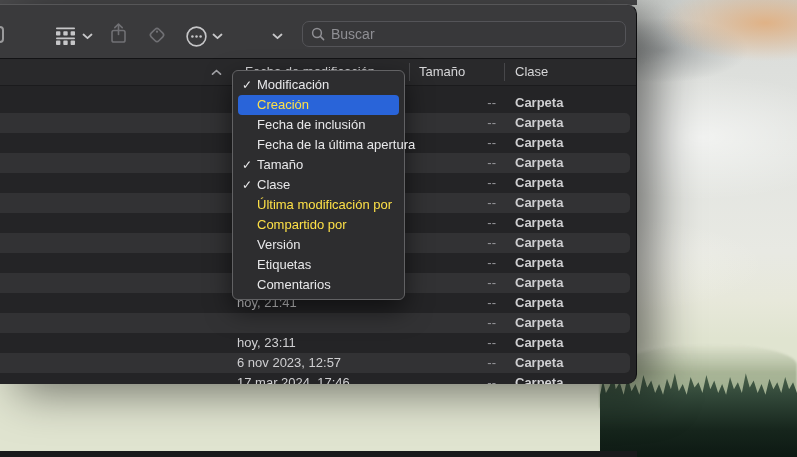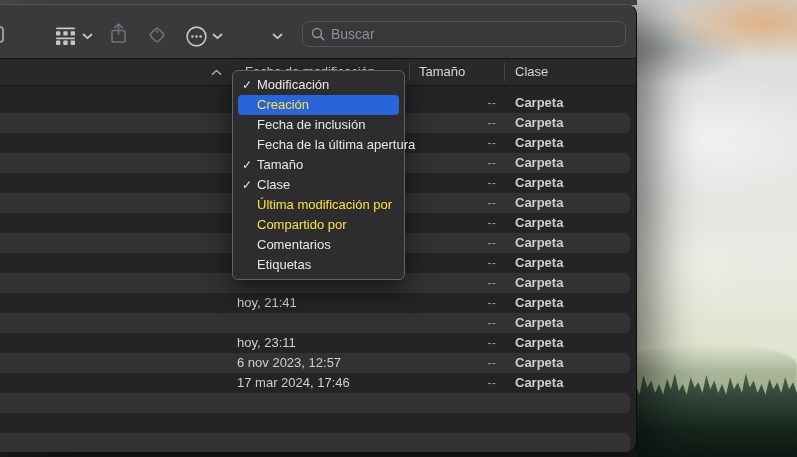--- a/index.html
+++ b/index.html
@@ -20,21 +20,21 @@
     background:linear-gradient(180deg, rgba(158,172,140,0) 0%, rgba(158,172,140,.85) 45%, #9aab8c 100%);
     border-radius:100% 80% 0 0 / 70px 38px 0 0; filter:blur(1px); }
   .forest { position:absolute; left:600px; right:0; top:368px; bottom:0;
     background:linear-gradient(180deg,#51684f 0%,#33493a 30%,#16251c 70%,#0d1913 100%);
     clip-path:polygon(0 30%,1.5% 14%,3% 28%,5% 20%,6.5% 6%,8% 24%,10% 16%,12% 30%,14% 10%,16% 26%,18% 18%,20% 30%,22% 8%,24% 22%,26% 14%,28% 28%,30% 18%,32% 30%,34% 12%,36% 24%,38% 6%,40% 26%,42% 18%,44% 30%,46% 10%,48% 22%,50% 16%,52% 28%,54% 8%,56% 24%,58% 14%,60% 28%,62% 18%,64% 30%,66% 10%,68% 24%,70% 16%,72% 28%,74% 6%,76% 22%,78% 14%,80% 28%,82% 18%,84% 30%,86% 12%,88% 24%,90% 16%,92% 28%,94% 10%,96% 24%,98% 16%,100% 28%,100% 100%,0 100%); }
 
   .behind-top { position:absolute; left:0; top:0; width:637px; height:5px; background:#49494b; }
   .behind-bottom { position:absolute; left:0; top:451px; width:637px; height:6px; background:#1a1a1c; }
 
   
-  .window { position:absolute; left:0; top:4px; width:637px; height:448px;
+  .window { position:absolute; left:0; top:4px; width:637px; height:380px;
     background:#242426; border-radius:0 10px 10px 0; overflow:hidden;
     border-top:1px solid #565658; border-right:1px solid #0d0d0f;
     box-shadow:18px 8px 45px rgba(0,0,0,.5); }
 
   .toolbar { position:relative; height:54px; background:#3a3a3c; border-bottom:1px solid #131315; }
   .tb { position:absolute; display:flex; align-items:center; justify-content:center; background:none; border:none; cursor:default; }
   .partial-icon { left:-9px; top:21px; width:13px; height:17px; border:2px solid #9a9a9c; border-radius:4px; }
   .svg-ico { display:block; }
 
   .search { position:absolute; left:302px; top:16px; width:324px; height:26px;
@@ -303,19 +303,23 @@
     <div class="mi disabled">
     <span class="mi-check"></span>
     <span class="mi-label">Última modificación por</span>
   </div>
     <div class="mi disabled">
     <span class="mi-check"></span>
     <span class="mi-label">Compartido por</span>
   </div>
     <div class="mi">
     <span class="mi-check"></span>
+    <span class="mi-label">Versión</span>
+  </div>
+    <div class="mi">
+    <span class="mi-check"></span>
+    <span class="mi-label">Etiquetas</span>
+  </div>
+    <div class="mi">
+    <span class="mi-check"></span>
     <span class="mi-label">Comentarios</span>
   </div>
-    <div class="mi">
-    <span class="mi-check"></span>
-    <span class="mi-label">Etiquetas</span>
-  </div>
   </div>
 
 </body></html>

